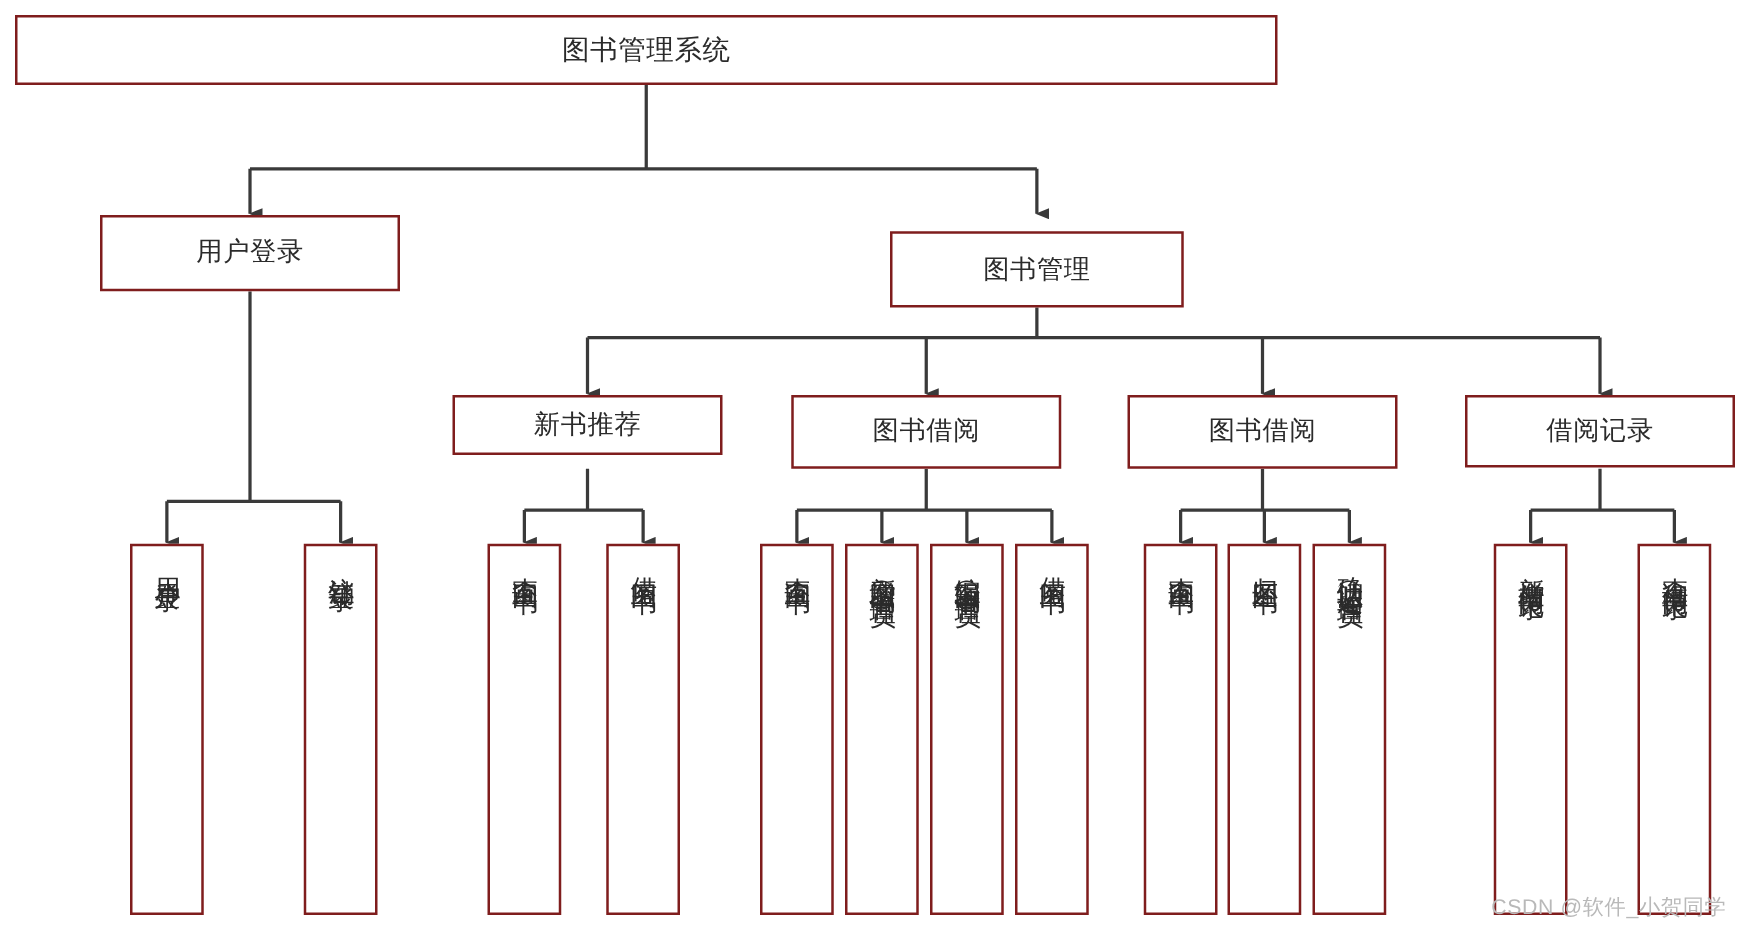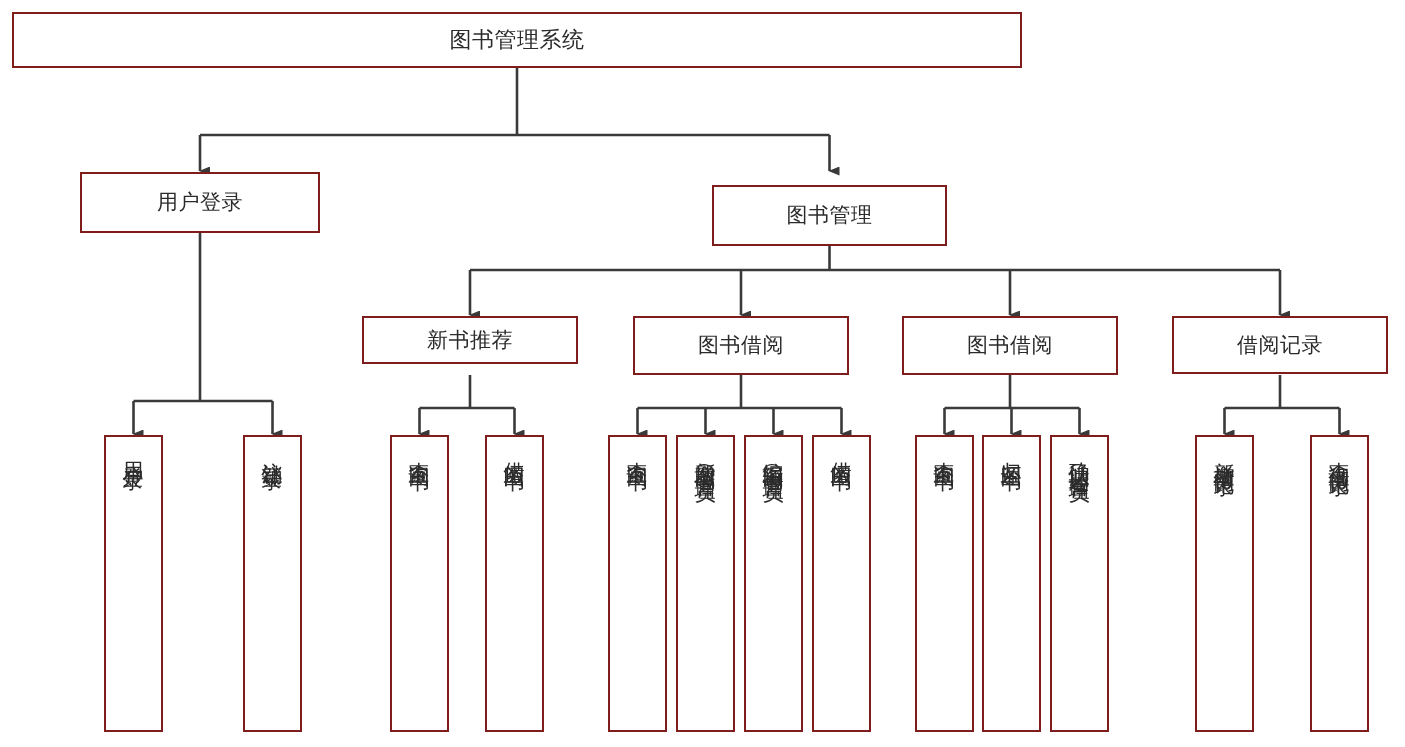--- a/index.html
+++ b/index.html
@@ -174,13 +174,14 @@
         <span class="node-label">确认归还（管理员）</span>
       </div>
       <div class="node vertical" style="left: 1195px; top: 435px; width: 59px; height: 297px;">
         <span class="node-label">新增借阅记录</span>
       </div>
       <div class="node vertical" style="left: 1310px; top: 435px; width: 59px; height: 297px;">
         <span class="node-label">查询借阅记录</span>
       </div>
     </div>
 
+  <div class="watermark" style="left:1193px; top:714px;">CSDN @软件_小贺同学</div>
 </div>
 
 </body></html>

